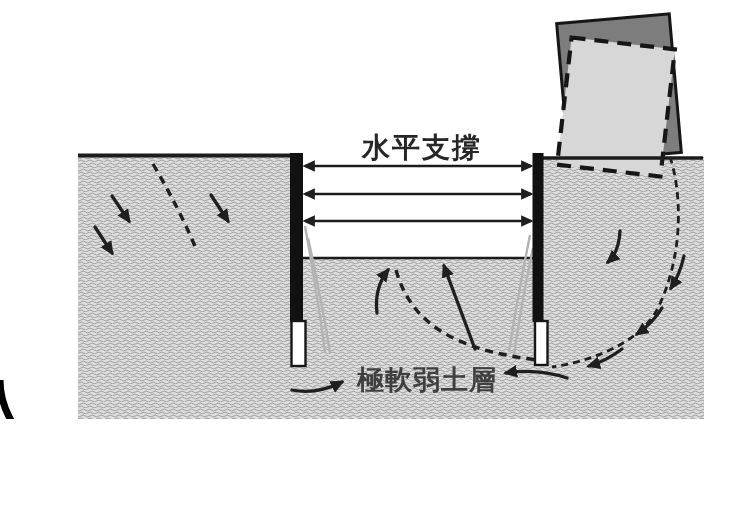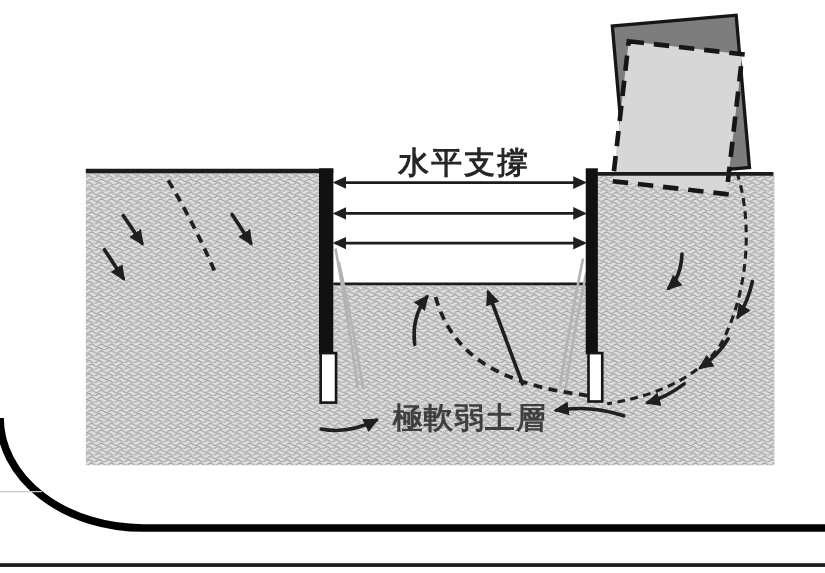--- a/index.html
+++ b/index.html
@@ -12,21 +12,21 @@
     --c-building-original-fill:#7d7d7d;
     --c-building-tilted-fill:#d7d7d7;
     --c-outline:#161616;
     --c-deflection-gray:#b3b3b3;
     --c-frame:#000000;
     --c-text-strong:#262626;
     --c-text-soft:#3f3f3f;
     --c-faint:#c9c9c9;
   }
   html,body{margin:0;padding:0;background:var(--c-background);}
-  .stage{width:750px;height:521px;position:relative;background:var(--c-background);
+  .stage{width:750px;height:419px;position:relative;background:var(--c-background);
          font-family:Liberation Sans, sans-serif;}
   svg{display:block;}
   .soil{fill:url(#soilHatch);}
   .soil-base{fill:var(--c-soil-base);}
   .soil-wave{stroke:var(--c-soil-wave);stroke-width:1;fill:none;}
   .wall{fill:var(--c-wall);}
   .toe{fill:#ffffff;stroke:var(--c-outline);stroke-width:2.4;}
   .gline{stroke:var(--c-line);fill:none;}
   .strut{stroke:var(--c-line);stroke-width:2.6;fill:none;}
   .ann{stroke:var(--c-annotation);stroke-width:3.3;fill:none;stroke-linecap:round;}

